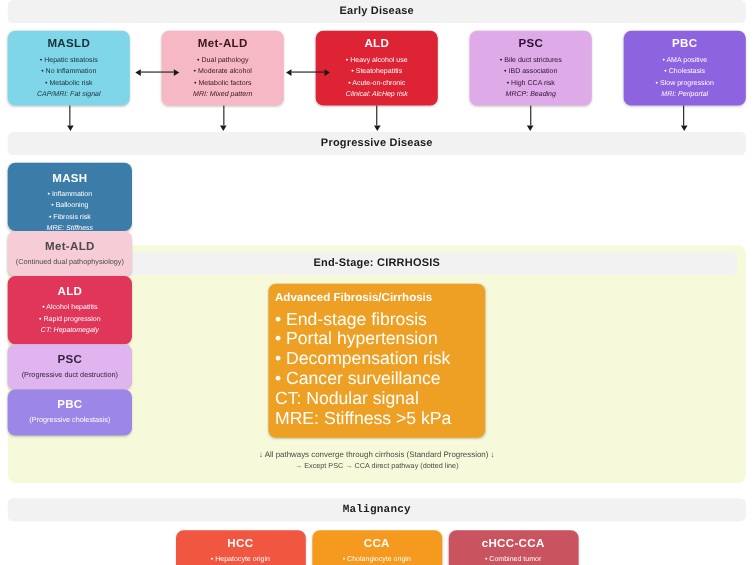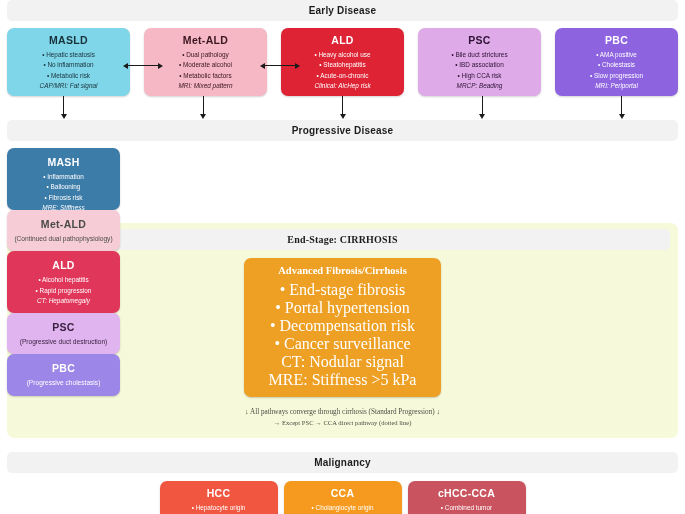--- a/index.html
+++ b/index.html
@@ -65,21 +65,21 @@
     line-height: 1.62;
     white-space: nowrap;
   }
   .card .sub {
     font-size: 6.6px;
     line-height: 1.55;
   }
 
   
   .early-row { margin-top: 7px; height: 68px; }
-  .early-row .card { width: 123px; height: 68px; }
+  .early-row .card { width: 111px; height: 68px; }
 
   
   .h-arrow {
     position: absolute;
     top: 33px;
     height: 9px;
     display: flex;
     align-items: center;
   }
   .h-arrow .line {
@@ -120,52 +120,50 @@
   .prog-row { margin-top: 7px; height: 62px; flex-direction: column; }
   .prog-row .card { width: 113px; height: 62px; padding-top: 8px; }
 
   
   .cirr-section {
     margin-top: 13px;
     background: #f7fada;
     border-radius: 7px;
     padding: 6px 8px 10px 8px;
     box-sizing: border-box;
-    font-family: Liberation Serif, serif;
   }
   .cirr-wrap {
     display: flex;
     justify-content: center;
     margin-top: 8px;
   }
   .cirr-card {
     width: 197px;
     border-radius: 7px;
     background: #eda024;
     color: #ffffff;
-    text-align: center;
     padding: 7px 6px 8px 6px;
     box-shadow: 0 1px 2px rgba(0,0,0,0.2);
     box-sizing: border-box;
   }
   .cirr-card .title {
     font-size: 10.5px;
     font-weight: bold;
     margin-bottom: 5px;
   }
   .converge {
     text-align: center;
     margin-top: 10px;
     color: #4c4c44;
   }
   .converge .l1 { font-size: 7.2px; line-height: 1.5; }
   .converge .l2 { font-size: 6.6px; line-height: 1.5; }
 
   
-  .malig-band { margin-top: 14px; }
+  .malig-band { margin-top: 14px; font-family: Liberation Mono, monospace; }
   .malig-row {
     display: flex;
     justify-content: center;
     gap: 6px;
     margin-top: 8px;
     position: relative;
   }
   .malig-row .card { width: 118px; height: 76px; }
 </style>
 </head>

